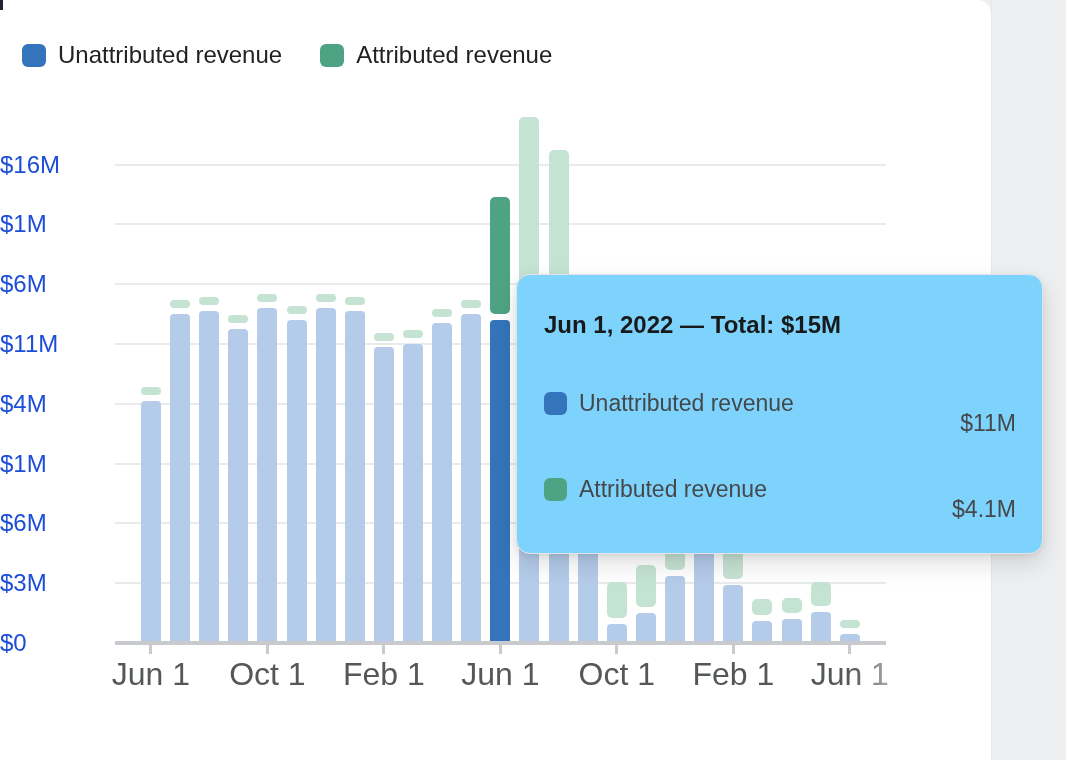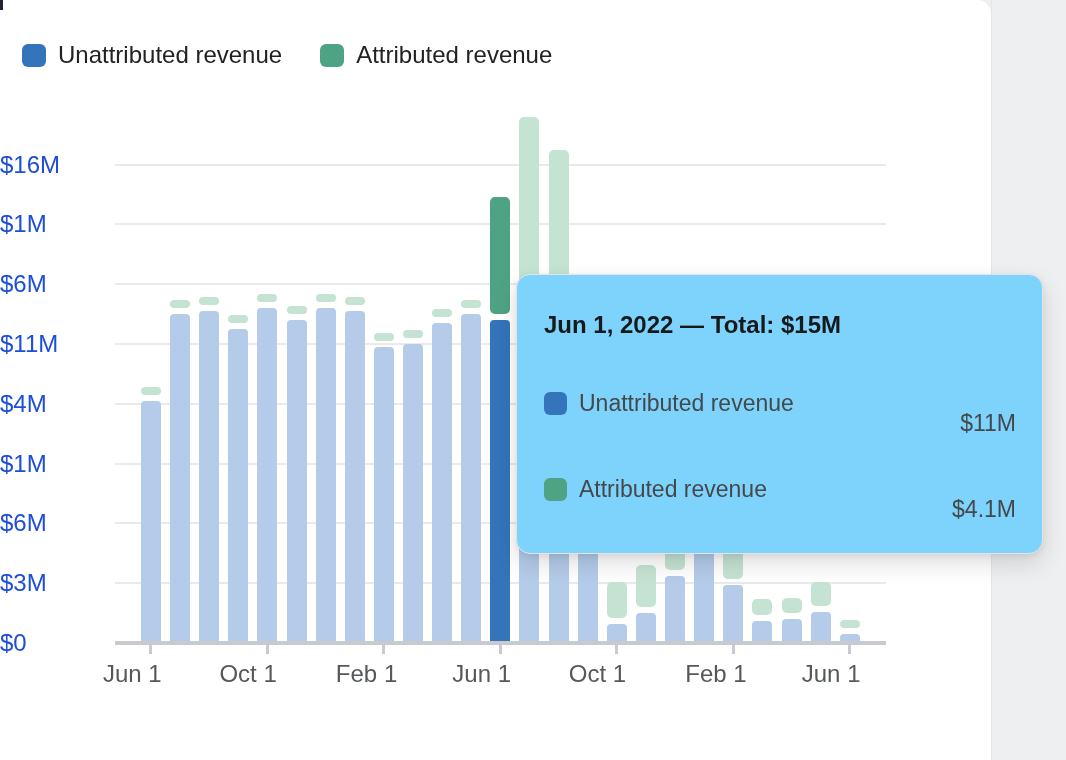--- a/index.html
+++ b/index.html
@@ -37,22 +37,22 @@
   
   #chart { position: absolute; left: 0; top: 0; width: 991px; height: 760px; }
   .gridline { position: absolute; height: 2px; background: #e9eaec; }
   .axis-line { position: absolute; height: 4px; background: #c8cacd; }
   .axis-tick { position: absolute; width: 3px; height: 9px; background: #c8cacd; }
   .y-label {
     position: absolute; left: 0; width: 103px; height: 28px;
     font-size: 24px; line-height: 28px; color: #1d4ed8;
   }
   .x-label {
-    position: absolute; width: 96px; text-align: left;
-    font-size: 24px; line-height: 28px; color: #55585b;
+    position: absolute; width: 96px; text-align: center;
+    font-size: 32px; line-height: 28px; color: #55585b;
   }
   .bar-seg { position: absolute; }
   .seg-bottom { border-radius: 4px 4px 0 0; }
   .seg-top { border-radius: 5px; }
   #axis-fade {
     position: absolute; left: 852px; top: 655px; width: 138px; height: 44px;
     background: linear-gradient(90deg, rgba(255,255,255,0), #ffffff 55%);
     pointer-events: none; z-index: 5;
   }
   

